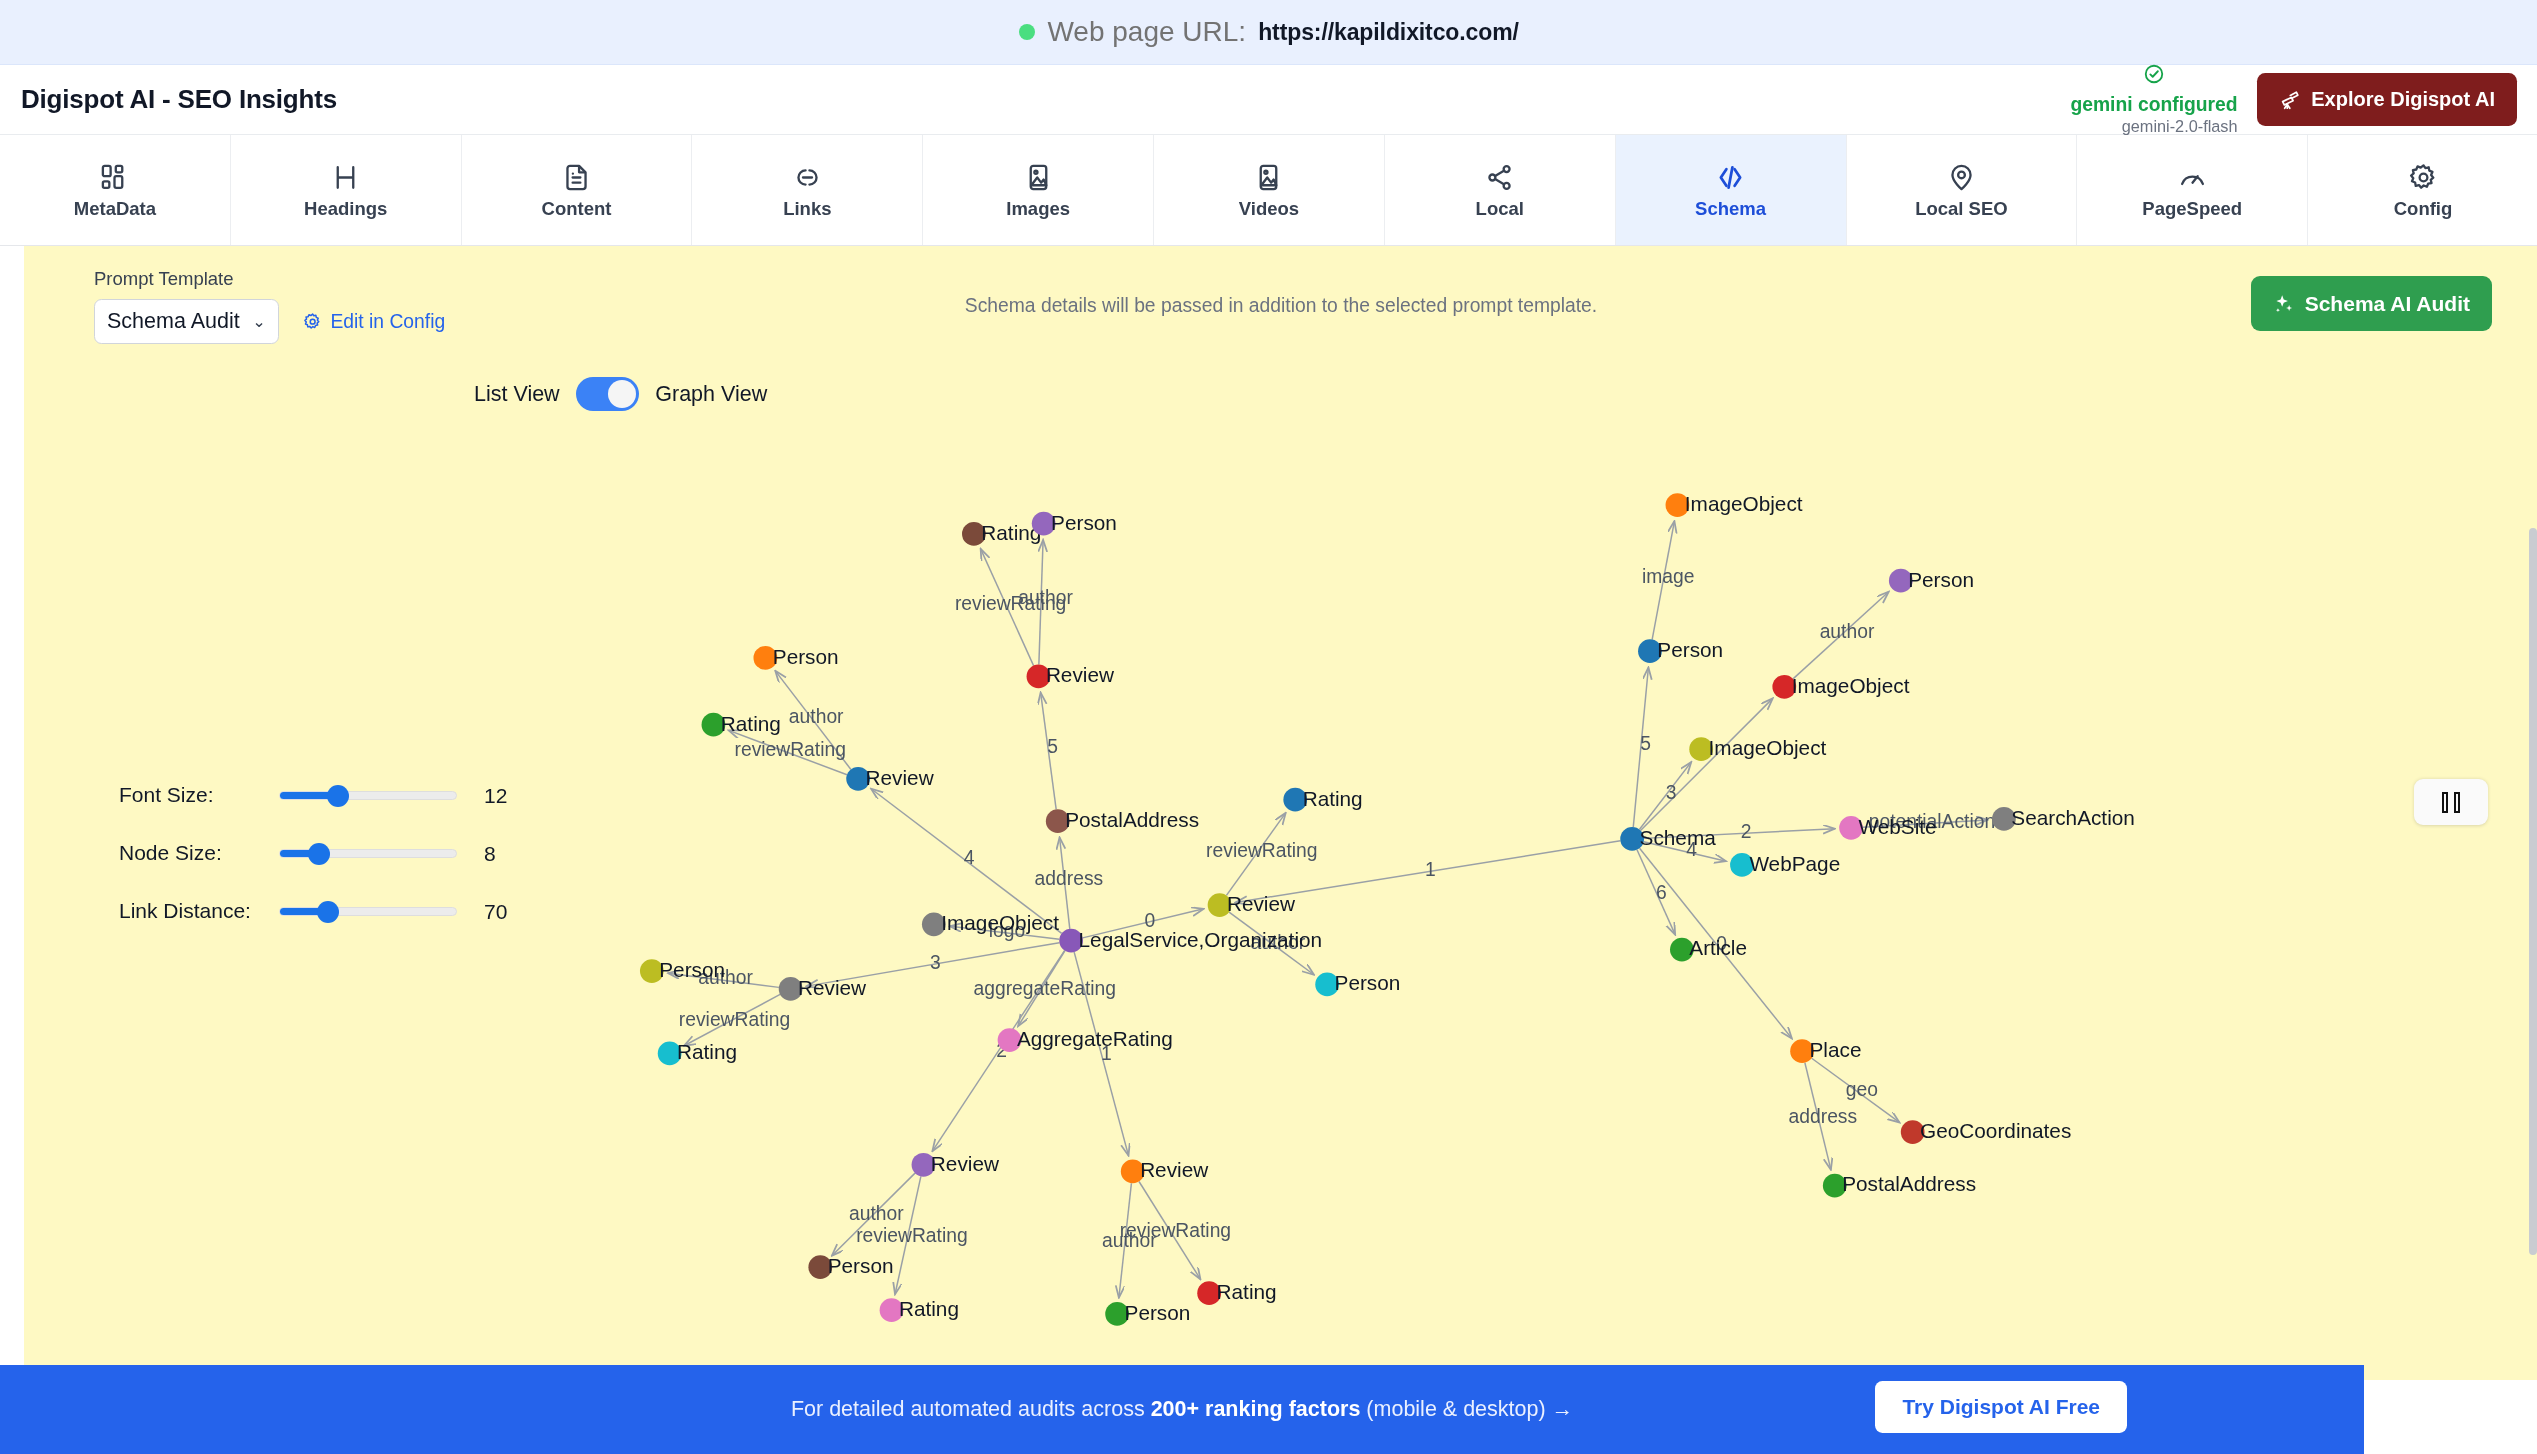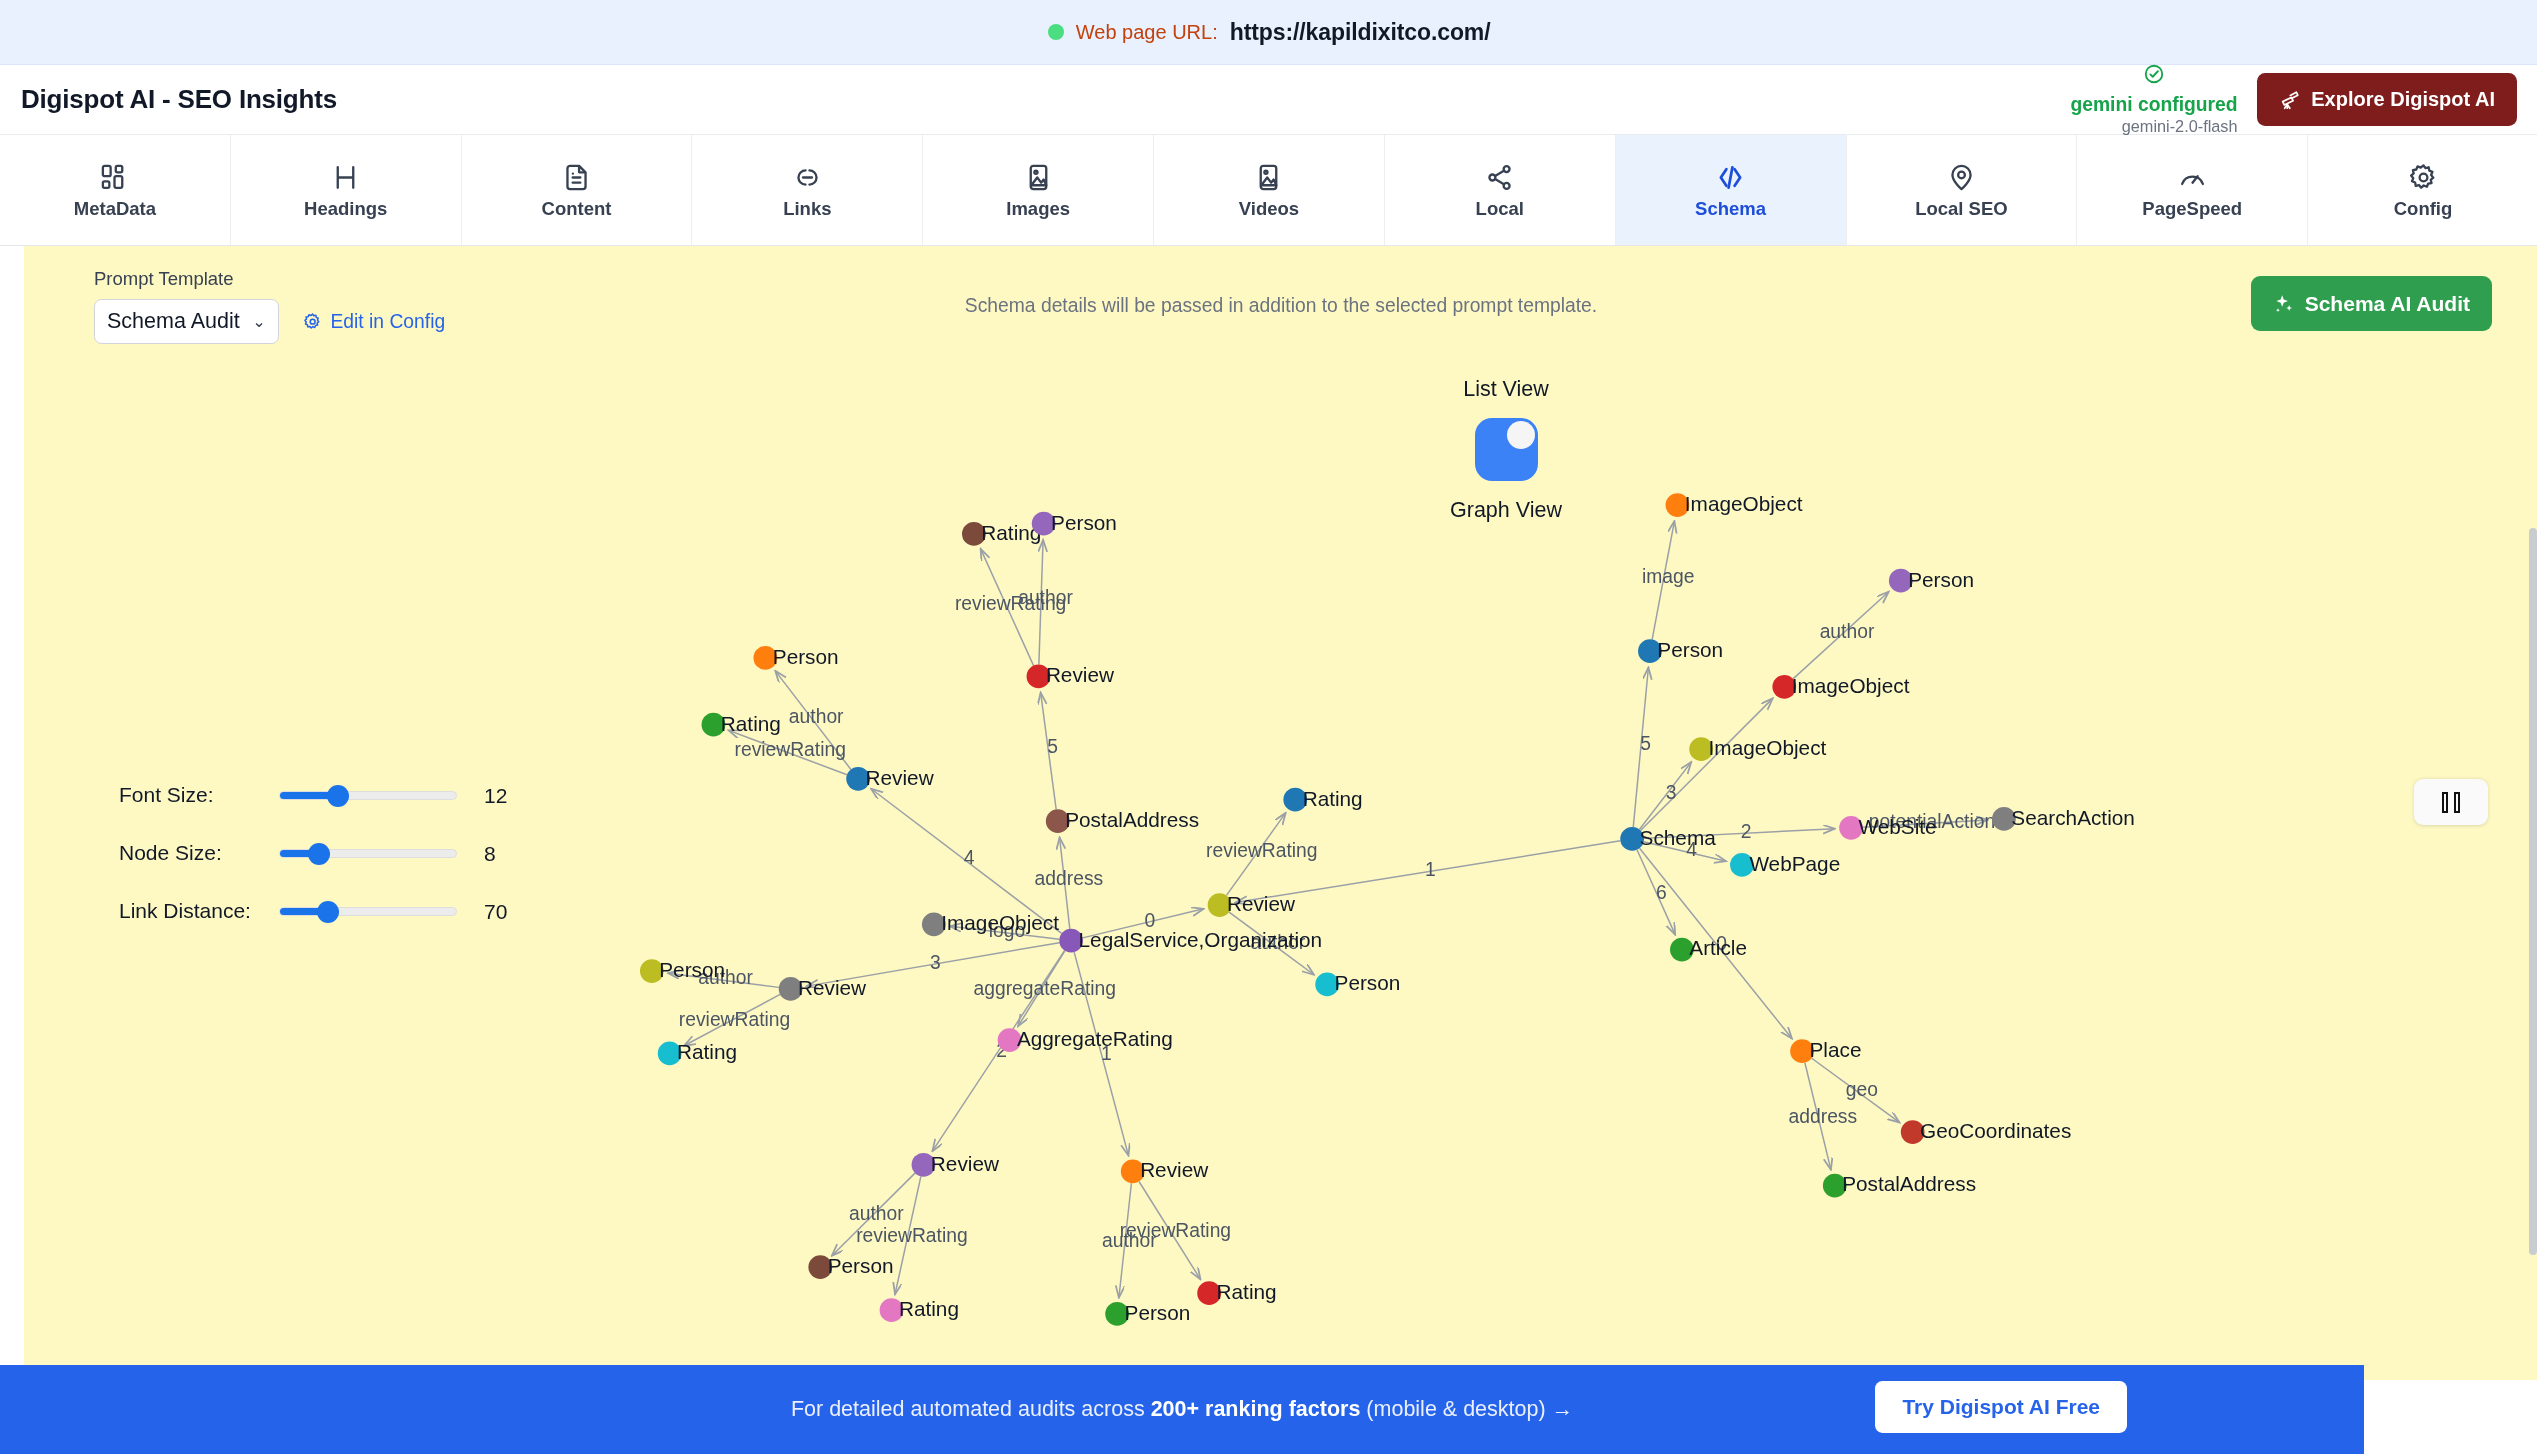--- a/index.html
+++ b/index.html
@@ -12,21 +12,21 @@
   body { position: relative; }
 
   
   .urlbar {
     height: 65px; background: #e9f0fe;
     display: flex; align-items: center; justify-content: center;
     border-bottom: 0.7px solid #dbe6fb;
   }
   .urlbar-inner { display: flex; align-items: center; gap: 12px; }
   .dot-green { width: 16.3px; height: 16.3px; border-radius: 50%; background: #4ade80; }
-  .url-label { font-size: 20px; color: #c2410c; }
+  .url-label { font-size: 28px; color: #737373; }
   .url-value { font-size: 23px; color: #111827; font-weight: 700; letter-spacing: -0.1px; }
 
   
   .appheader {
     height: 70px; background: #fff;
     display: flex; align-items: center; justify-content: space-between;
     padding: 0 21px 0 21px;
     border-bottom: 0.7px solid #e9ecef;
   }
   .app-title { font-size: 26px; font-weight: 700; color: #111827; letter-spacing: -0.2px; }
@@ -78,21 +78,21 @@
   }
   .btn-audit {
     position: absolute; right: 46px; top: 30px;
     background: #2f9e4f; color: #fff; border: none; border-radius: 9px;
     padding: 15.6px 22px; font-size: 21px; font-weight: 700; cursor: pointer;
     display: flex; align-items: center; gap: 9.6px;
     font-family: "Liberation Sans", sans-serif;
   }
 
   
-  .toggle-row { display: flex; align-items: center; gap: 16.3px; padding: 33px 0 0 450px; flex-direction: column; }
+  .toggle-row { display: flex; align-items: center; gap: 16.3px; padding: 33px 0 0 450px; }
   .toggle-label { font-size: 21.5px; color: #111827; }
   .switch {
     width: 63px; height: 34px; border-radius: 17px; background: #3b82f6;
     position: relative; cursor: pointer; flex: 0 0 63px;
   }
   .switch .knob {
     position: absolute; right: 3px; top: 3px; width: 28px; height: 28px;
     border-radius: 50%; background: #f5f5f5;
   }
 

